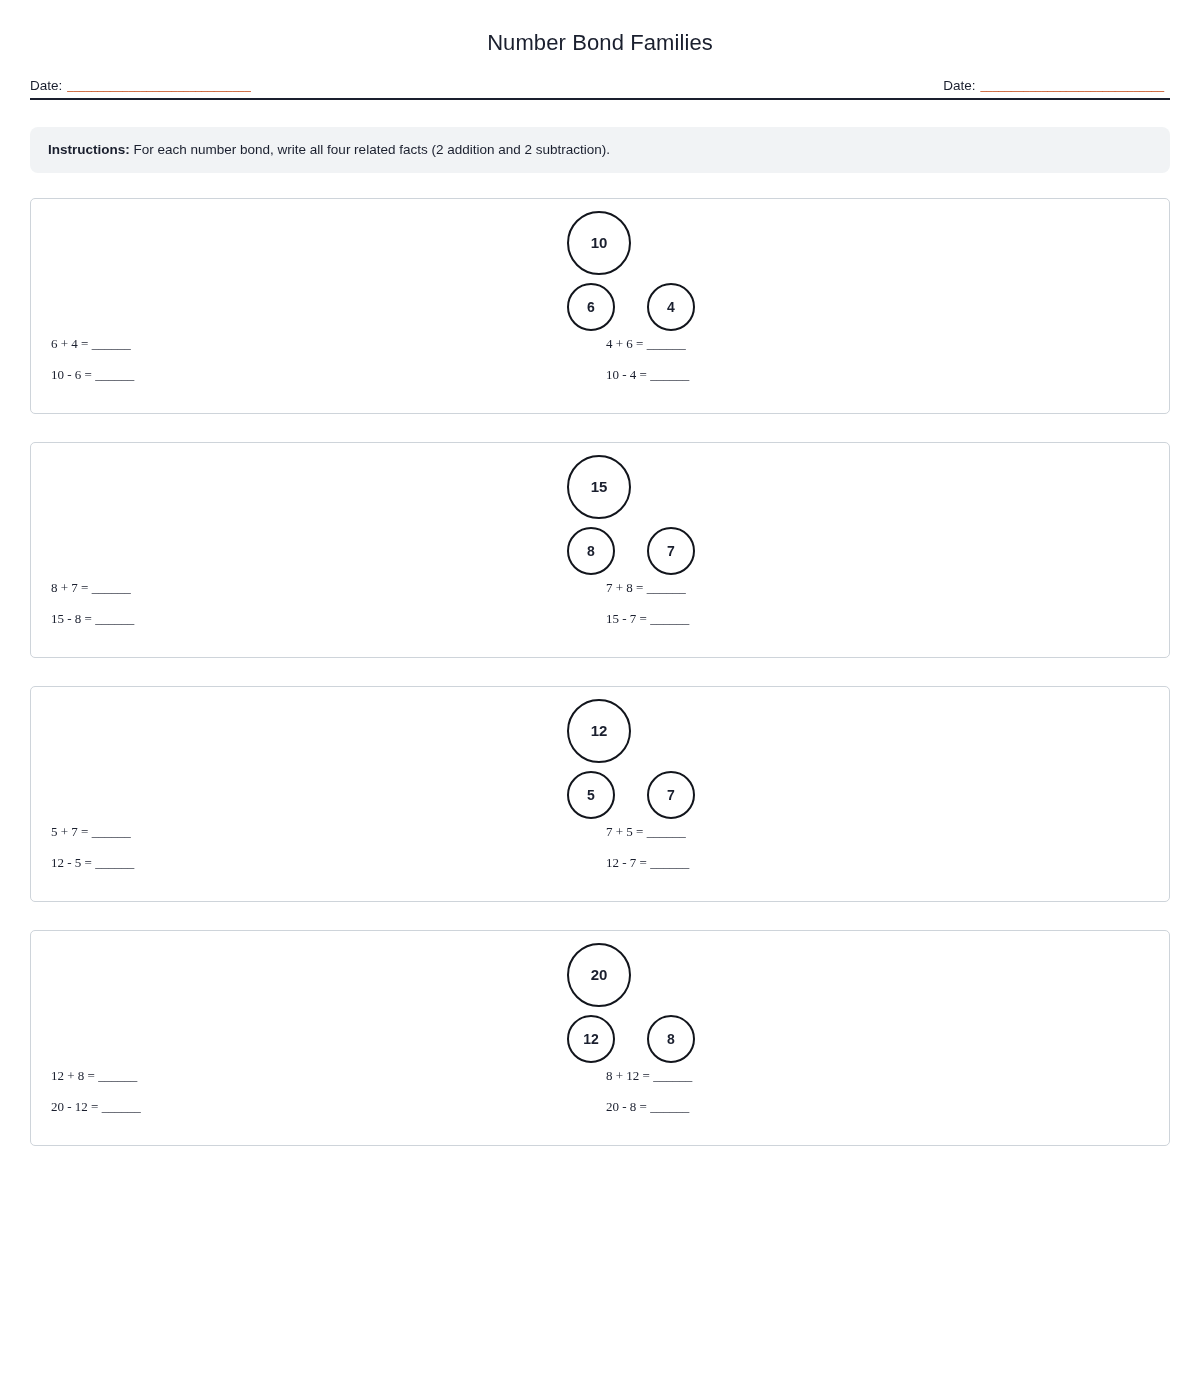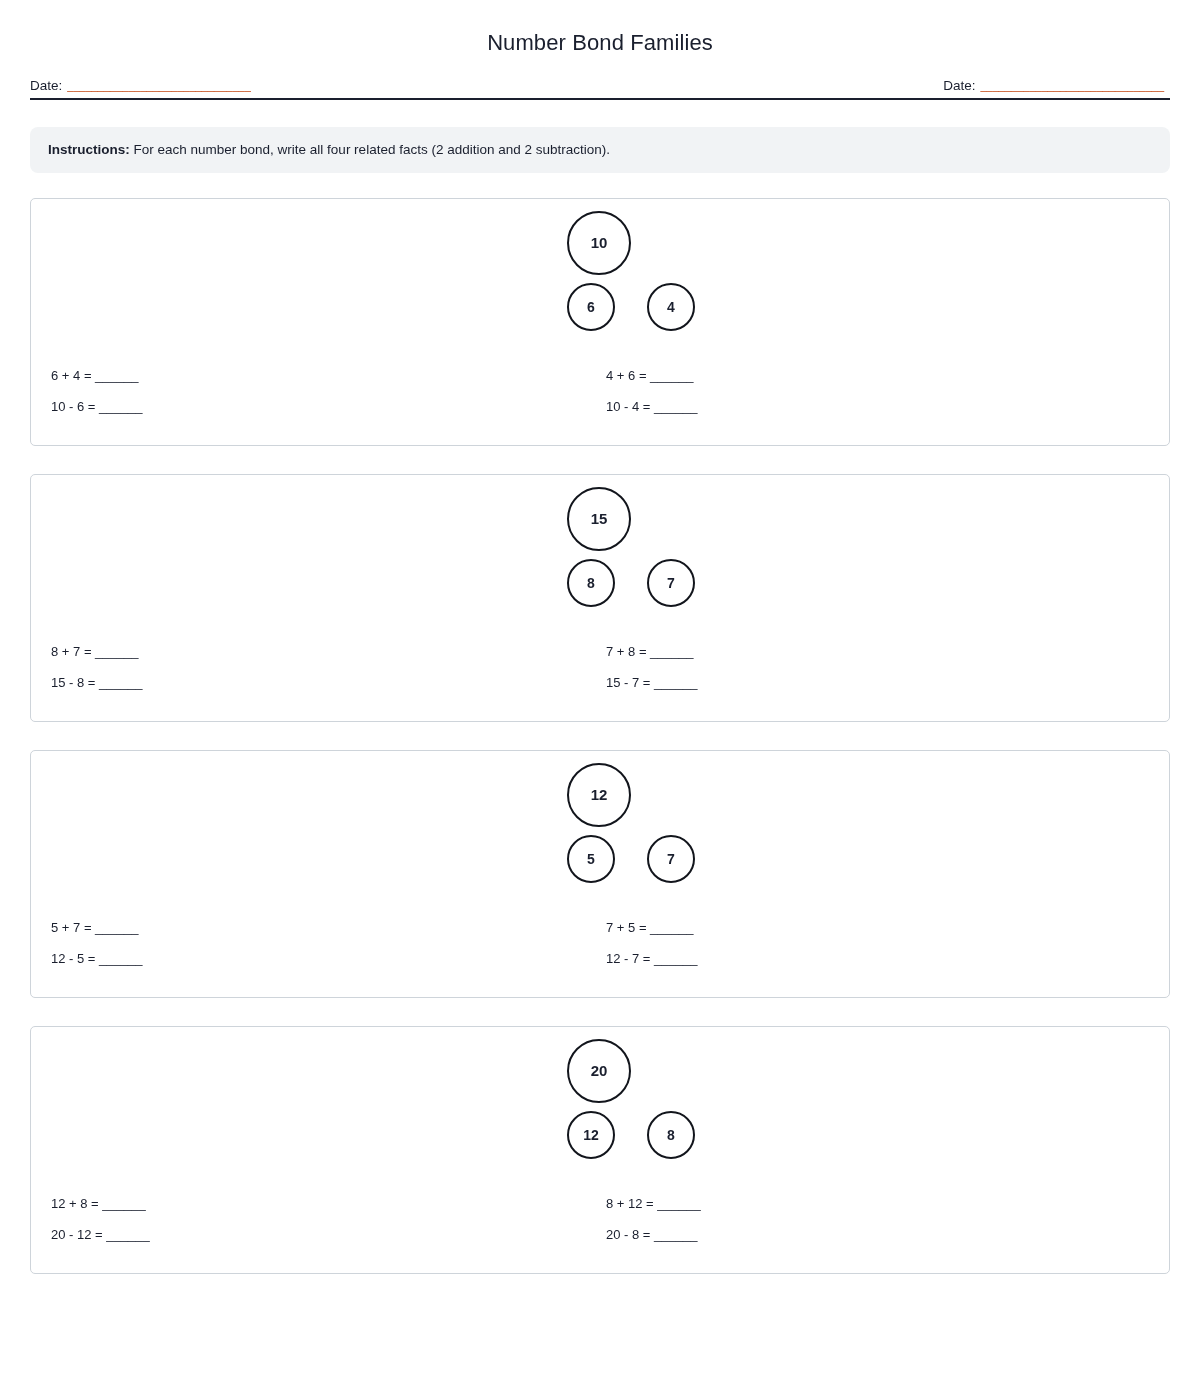--- a/index.html
+++ b/index.html
@@ -69,21 +69,21 @@
     color: #1a1f2e;
     line-height: 1.3;
   }
   .instructions .lead { font-weight: bold; }
 
   
   .bonds { margin-top: 25px; }
 
   .bond-card {
     position: relative;
-    height: 248px;
+    height: 216px;
     border: 1.5px solid #ced4da;
     border-radius: 5px;
     background: #ffffff;
     margin-bottom: 28px;
   }
 
   
   .bond-diagram {
     position: absolute;
     left: 0;
@@ -124,20 +124,21 @@
     font-size: 14px;
   }
 
   
   .equations {
     position: absolute;
     left: 0;
     right: 0;
     bottom: 18px;
     height: 62px;
+    font-family: Liberation Serif, serif;
   }
   .eq-col {
     position: absolute;
     top: 0;
   }
   .eq-col.left  { left: 20px; }
   .eq-col.right { left: 575px; }
 
   .eq-line {
     font-size: 13px;

